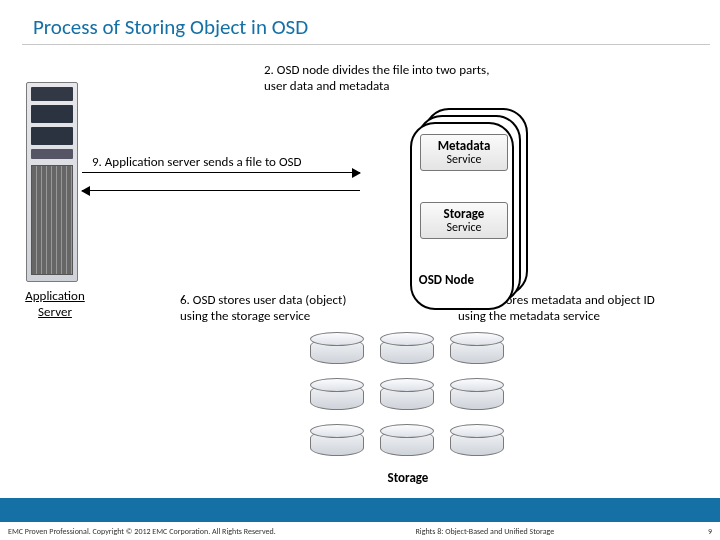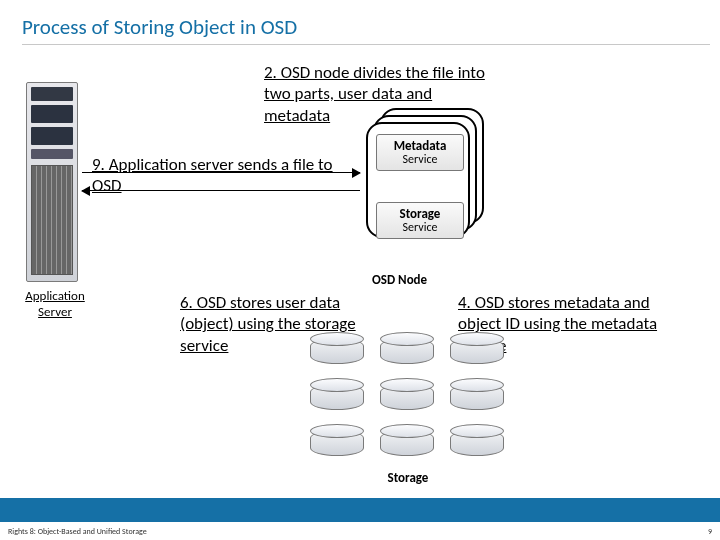--- a/index.html
+++ b/index.html
@@ -1,50 +1,50 @@
 <!DOCTYPE html>
 <html><head>
 <meta charset="utf-8">
 <style>
   * { margin: 0; padding: 0; box-sizing: border-box; }
   body { font-family: Calibri, Arial, sans-serif; width: 720px; height: 540px; background: #fff; position: relative; overflow: hidden; }
-  .title { color: #1570a6; font-size: 21px; font-weight: 400; padding: 14px 0 4px 22px; }
+  .title { color: #1570a6; font-size: 21px; font-weight: 400; padding: 14px 0 4px 33px; }
   .title-rule { border: none; border-top: 1px solid #c8c8c8; margin: 0 10px 0 22px; }
   .stage { position: absolute; left: 0; top: 46px; right: 0; bottom: 30px; }
 
   
   .rack { position: absolute; left: 26px; top: 36px; width: 52px; height: 200px; }
   .rack-frame { width: 52px; height: 200px; background: linear-gradient(#e8e8ec,#cfd2d8); border: 1px solid #7a7a7a; border-radius: 2px; position: relative; }
   .rack-top { position: absolute; top: 4px; left: 4px; right: 4px; height: 14px; background: #323844; border-radius: 1px; }
   .rack-band { position: absolute; left: 4px; right: 4px; height: 18px; background: #2b3240; border-radius: 1px; }
   .rack-band.b1 { top: 22px; }
   .rack-band.b2 { top: 44px; }
   .rack-band.b3 { top: 66px; height: 10px; background:#556; }
   .rack-bay { position: absolute; left: 4px; right: 4px; bottom: 6px; top: 82px; background: repeating-linear-gradient(90deg,#666 0 4px,#999 4px 5px), repeating-linear-gradient(#555 0 9px,#888 9px 10px); border: 1px solid #555; }
   .app-label { position: absolute; left: 10px; top: 242px; width: 90px; text-align: center; font-size: 13px; line-height: 1.2; text-decoration: underline; }
 
   
   .arrow-right, .arrow-left { position: absolute; height: 0; border-top: 1.5px solid #000; }
   .arrow-right::after { content:""; position:absolute; right:-1px; top:-5px; border-left:9px solid #000; border-top:5px solid transparent; border-bottom:5px solid transparent; }
   .arrow-left::after { content:""; position:absolute; left:-1px; top:-5px; border-right:9px solid #000; border-top:5px solid transparent; border-bottom:5px solid transparent; }
   .a1 { left: 82px; top: 126px; width: 278px; }
   .a2 { left: 82px; top: 144px; width: 278px; }
-  .caption { position: absolute; font-size: 17px; line-height: 1.25; text-decoration: underline; }
+  .caption { position: absolute; font-size: 13px; line-height: 1.25; }
 
   
   .osd { position: absolute; left: 366px; top: 62px; width: 120px; height: 164px; }
-  .node { position: absolute; width: 104px; height: 116px; background: #fff; border: 2px solid #000; border-radius: 16px; }
+  .node { position: absolute; width: 104px; height: 188px; background: #fff; border: 2px solid #000; border-radius: 25px; margin-left: 44px; }
   .node.n1 { left: 14px; top: 0; }
   .node.n2 { left: 7px; top: 7px; }
   .node.n3 { left: 0; top: 14px; }
   .svc { position: absolute; left: 8px; width: 88px; background: linear-gradient(#fafafa,#e4e4e4); border: 1px solid #777; border-radius: 3px; text-align: center; font-size: 12px; padding: 4px 0; line-height: 1.1; }
   .svc.meta { top: 10px; }
   .svc.stor { top: 78px; }
   .svc b { display:block; font-size: 13px; }
-  .osd-label { position: absolute; left: 372px; top: 226px; width: 102px; text-align: left; font-size: 13px; font-weight: 600; }
+  .osd-label { position: absolute; left: 372px; top: 226px; width: 102px; text-align: right; font-size: 13px; font-weight: 600; }
 
   
   .disks { position: absolute; left: 310px; top: 288px; width: 196px; height: 132px; }
   .disk { position: absolute; width: 54px; height: 32px; }
   .disk .cyl { width: 54px; height: 26px; background: linear-gradient(#f3f4f6,#cfd3da); border: 1px solid #7a7a7a; border-radius: 27px / 8px; position: absolute; top: 4px; }
   .disk .lid { width: 54px; height: 14px; background: linear-gradient(#fbfcfe,#dde1e8); border: 1px solid #7a7a7a; border-radius: 50%; position: absolute; top: -2px; }
   .disk-r1 { top: 0; } .disk-r2 { top: 46px; } .disk-r3 { top: 92px; }
   .disk-c1 { left: 0; } .disk-c2 { left: 70px; } .disk-c3 { left: 140px; }
   .storage-label { position: absolute; left: 360px; top: 424px; width: 96px; text-align: center; font-size: 13px; font-weight: 600; }
 
@@ -141,15 +141,16 @@
         <div class="cyl"></div>
         <div class="lid"></div>
       </div>
   </div>
   <div class="storage-label">Storage</div>
 
 </div>
 
 <div class="footer-band"></div>
 <div class="footer">
+  <span>EMC Proven Professional. Copyright © 2012 EMC Corporation. All Rights Reserved.</span>
   <span>Rights 8: Object-Based and Unified Storage</span>
   <span class="pn">9</span>
 </div>
 
 </body></html>

